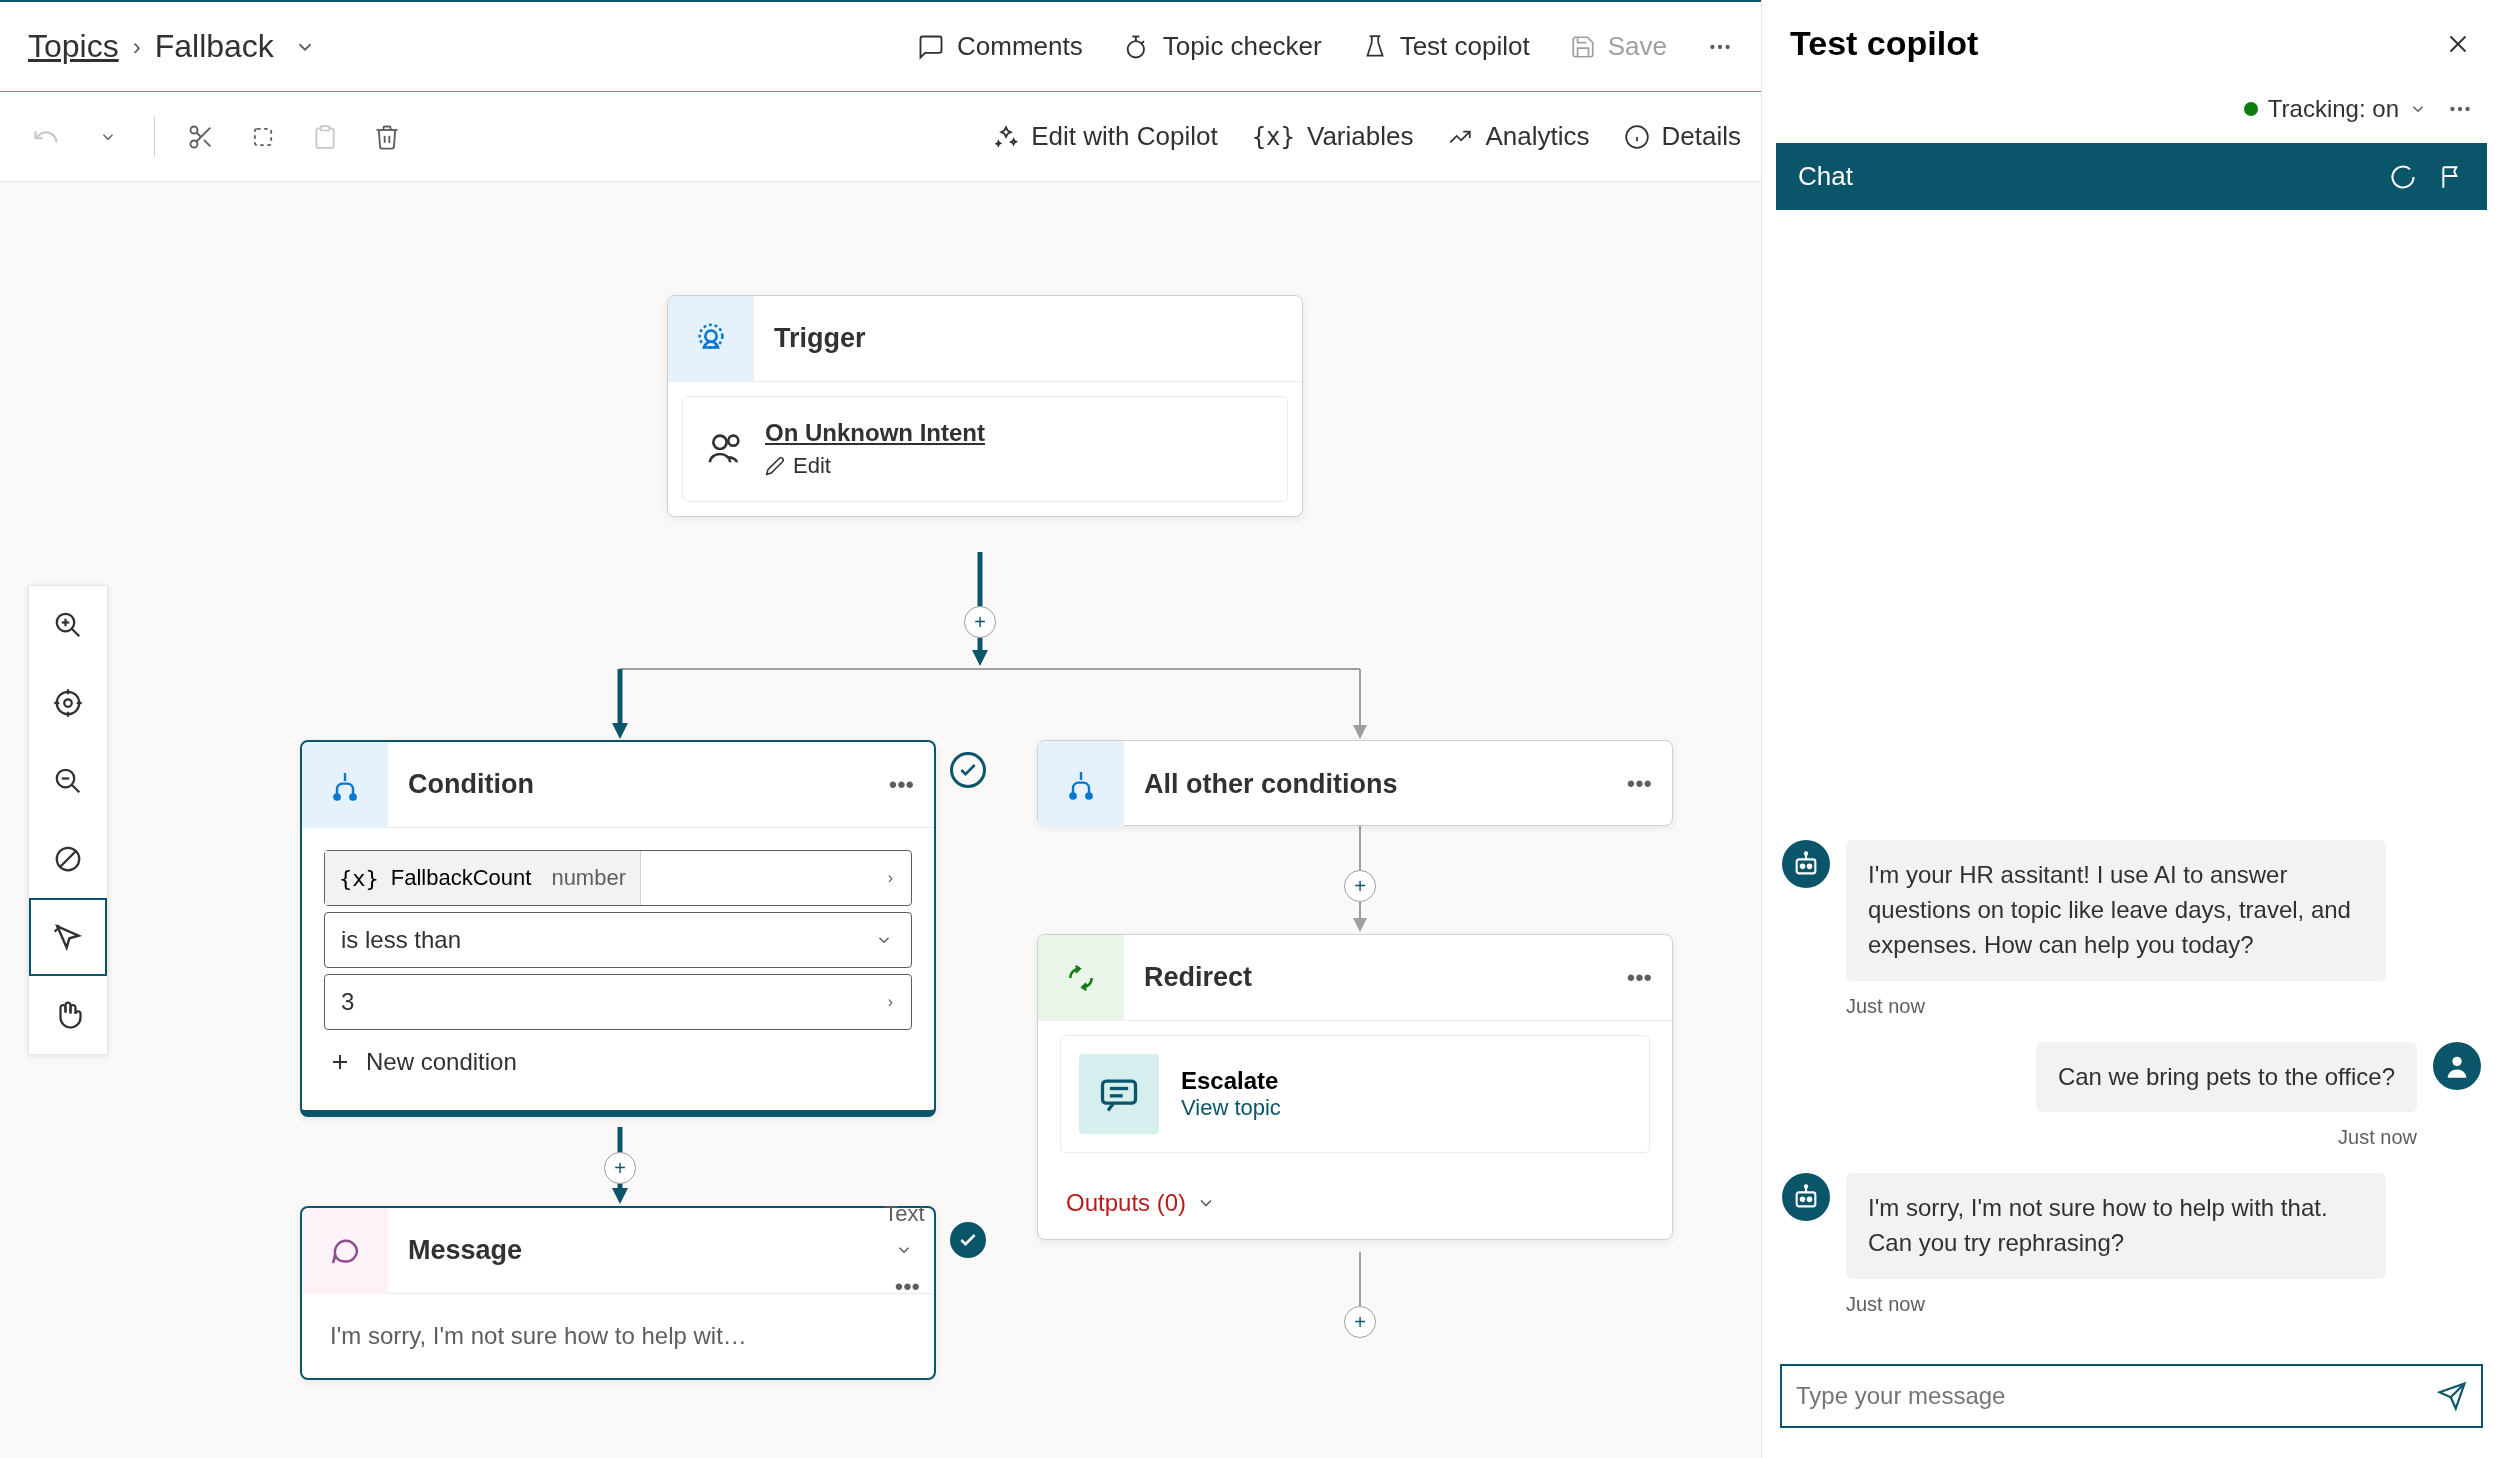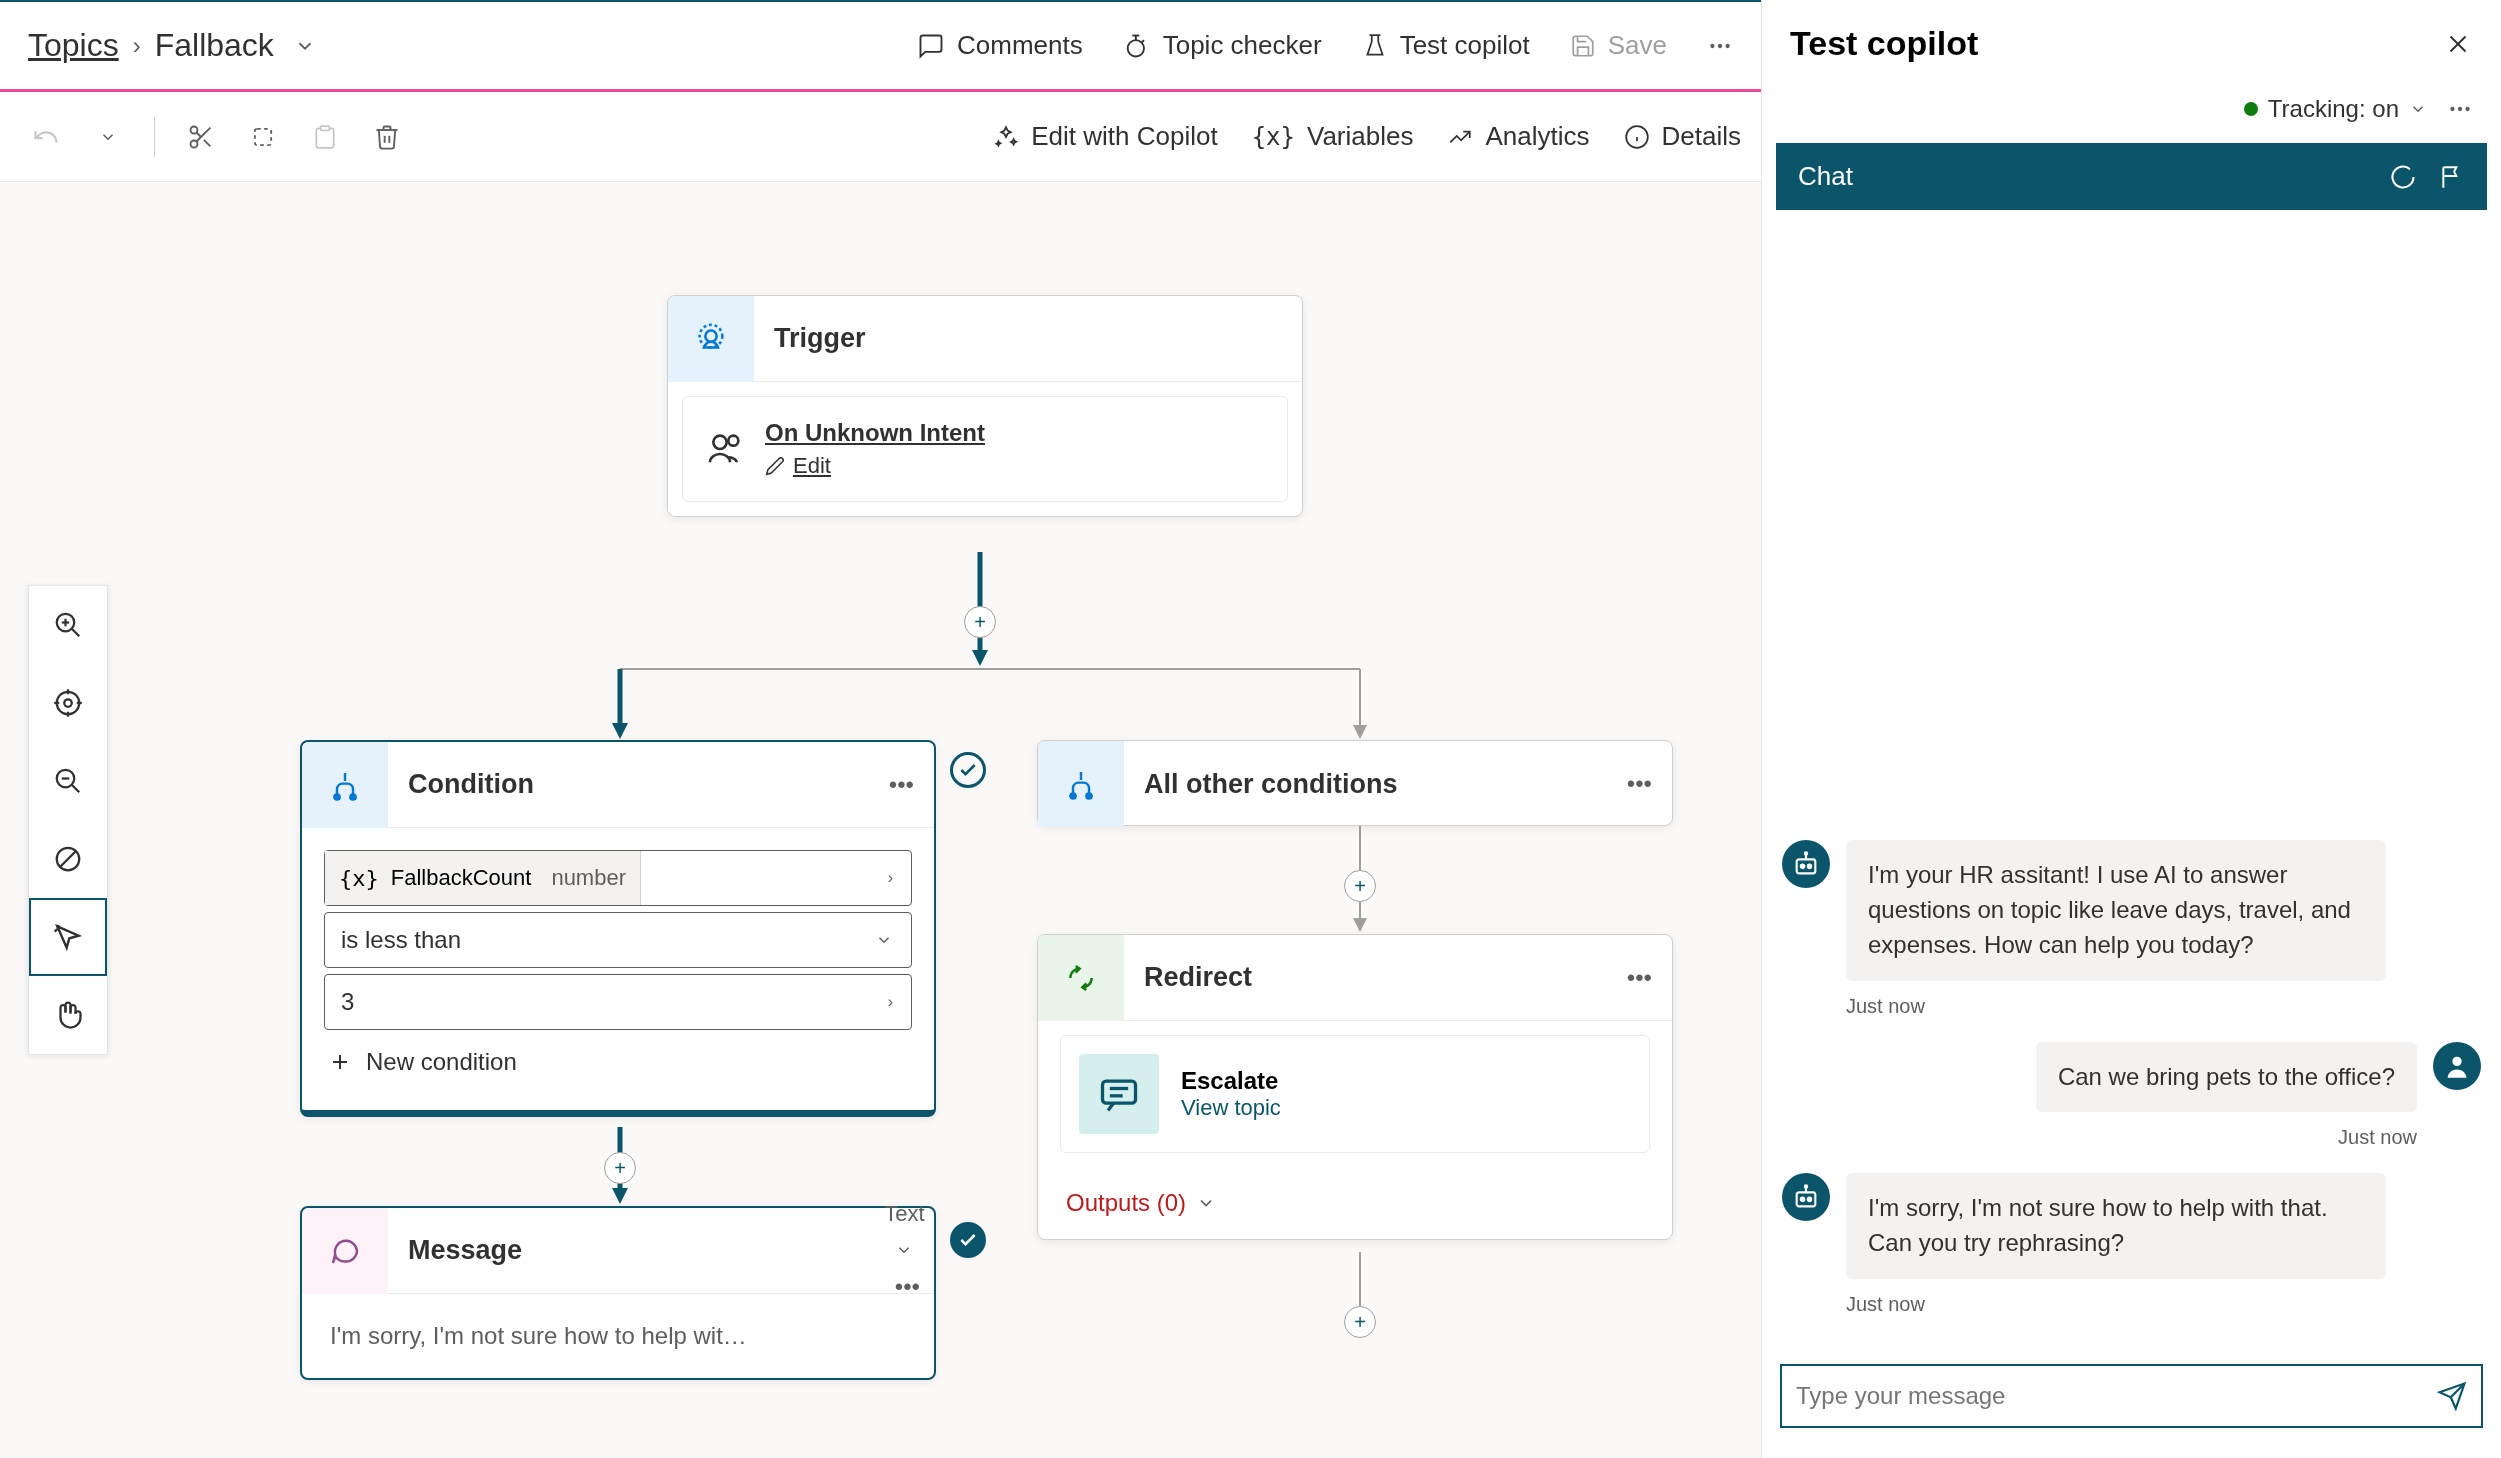--- a/index.html
+++ b/index.html
@@ -1,18 +1,18 @@
 <!DOCTYPE html>
 <html><head>
 <meta charset="utf-8">
 <style>
 * { box-sizing: border-box; margin: 0; padding: 0; font-family: 'Segoe UI', -apple-system, sans-serif; }
 body { display: flex; width: 2501px; height: 1458px; transform-origin: top left; background: #fff; }
 .main { flex: 1; display: flex; flex-direction: column; border-top: 2px solid #0b556a; overflow: hidden; }
-.topbar { display: flex; align-items: center; padding: 14px 28px; border-bottom: 3px solid #ec4899; height: 90px; }
+.topbar { display: flex; align-items: center; padding: 14px 28px; border-bottom: 1px solid #ec4899; height: 90px; }
 .breadcrumb { display: flex; align-items: center; gap: 14px; font-size: 32px; color: #323130; }
 .breadcrumb a { text-decoration: underline; color: #323130; }
 .breadcrumb .chev { color: #605e5c; font-size: 24px; }
 .breadcrumb .current { font-weight: 400; }
 .chevdown { margin-left: 20px; display: flex; }
 .topbar-right { margin-left: auto; display: flex; align-items: center; gap: 40px; }
 .topbar-btn { display: flex; align-items: center; gap: 12px; font-size: 26px; color: #323130; cursor: pointer; }
 .topbar-btn.disabled { color: #a19f9d; }
 .toolbar { display: flex; align-items: center; padding: 10px 20px; border-bottom: 1px solid #e5e5e5; height: 90px; gap: 10px; }
 .tool-icon { width: 52px; height: 52px; display: flex; align-items: center; justify-content: center; cursor: pointer; color: #605e5c; }
@@ -26,21 +26,21 @@
 .zoom-tool.active { border: 2px solid #0b556a; }
 .node { position: absolute; background: #fff; border: 1px solid #d2d0ce; border-radius: 8px; box-shadow: 0 2px 8px rgba(0,0,0,0.08); }
 .node-header { display: flex; align-items: center; height: 86px; border-bottom: 1px solid #edebe9; }
 .node-icon-box { width: 86px; height: 86px; display: flex; align-items: center; justify-content: center; border-radius: 8px 0 0 0; }
 .node-title { font-size: 27px; font-weight: 600; color: #323130; padding: 0 20px; flex: 1; }
 .node-more { padding: 0 20px; color: #605e5c; cursor: pointer; font-size: 24px; }
 .node-body { padding: 22px; }
 .trigger-body { display: flex; align-items: center; gap: 20px; padding: 22px; border: 1px solid #edebe9; border-radius: 6px; margin: 14px; }
 .trigger-body .ttitle { font-size: 24px; font-weight: 600; color: #323130; text-decoration: underline; }
 .trigger-body .edit { display: flex; align-items: center; gap: 8px; font-size: 22px; color: #323130; margin-top: 6px; }
-.trigger-body .edit a { text-decoration: underline; color: #323130; }
+.trigger-body .edit a { color: #323130; }
 .cond-row { display: flex; align-items: center; border: 1px solid #605e5c; border-radius: 4px; height: 56px; margin-bottom: 6px; background: #fff; }
 .cond-var { display: flex; align-items: center; gap: 12px; background: #f3f2f1; padding: 0 14px; height: 100%; border-right: 1px solid #d2d0ce; font-size: 22px; }
 .cond-var .vartype { color: #605e5c; margin-left: 8px; }
 .cond-row .spacer { flex: 1; }
 .cond-row .chev-r { padding: 0 18px; color: #605e5c; }
 .cond-select { padding: 0 16px; font-size: 24px; color: #323130; flex: 1; }
 .cond-add { display: flex; align-items: center; gap: 14px; padding: 12px 4px; font-size: 24px; color: #323130; cursor: pointer; }
 .plus-circle { position: absolute; width: 32px; height: 32px; border-radius: 50%; background: #fff; border: 1px solid #a19f9d; display: flex; align-items: center; justify-content: center; color: #0b556a; font-size: 20px; cursor: pointer; z-index: 5; }
 .check-badge { position: absolute; width: 36px; height: 36px; border-radius: 50%; display: flex; align-items: center; justify-content: center; z-index: 5; }
 .redirect-body { display: flex; align-items: center; gap: 22px; padding: 18px; border: 1px solid #edebe9; border-radius: 6px; margin: 14px 22px; }

